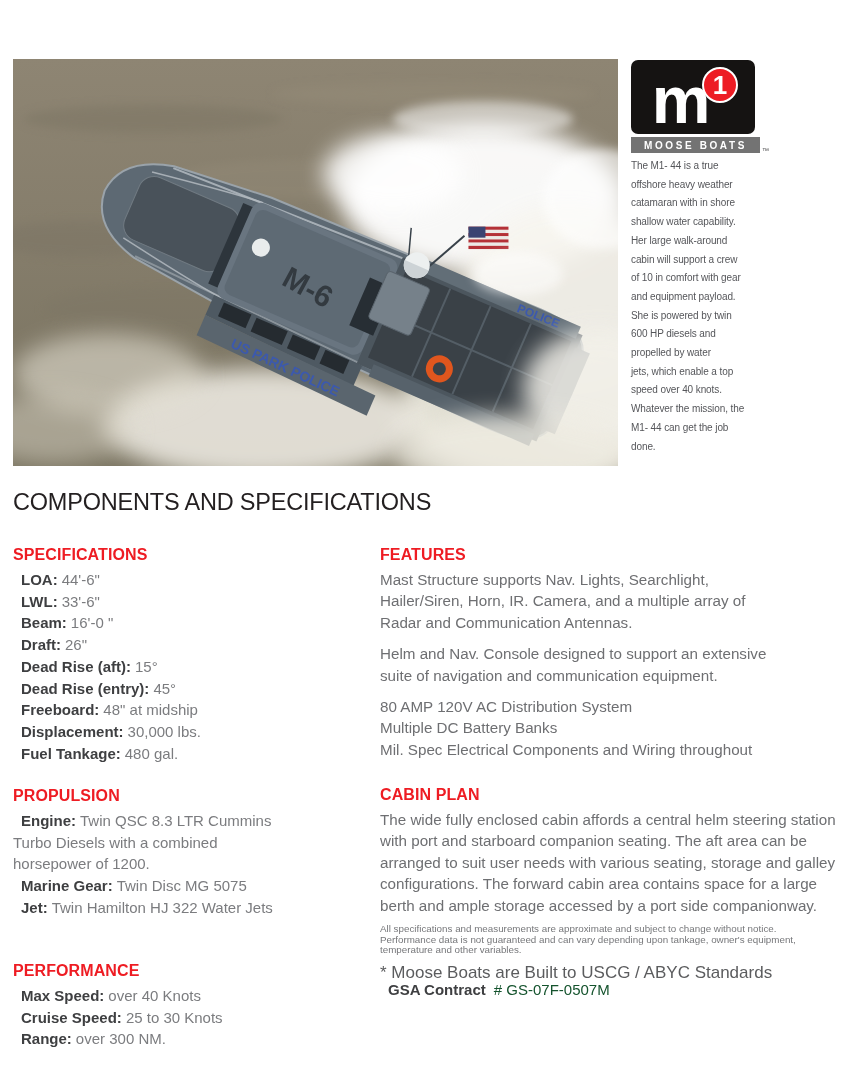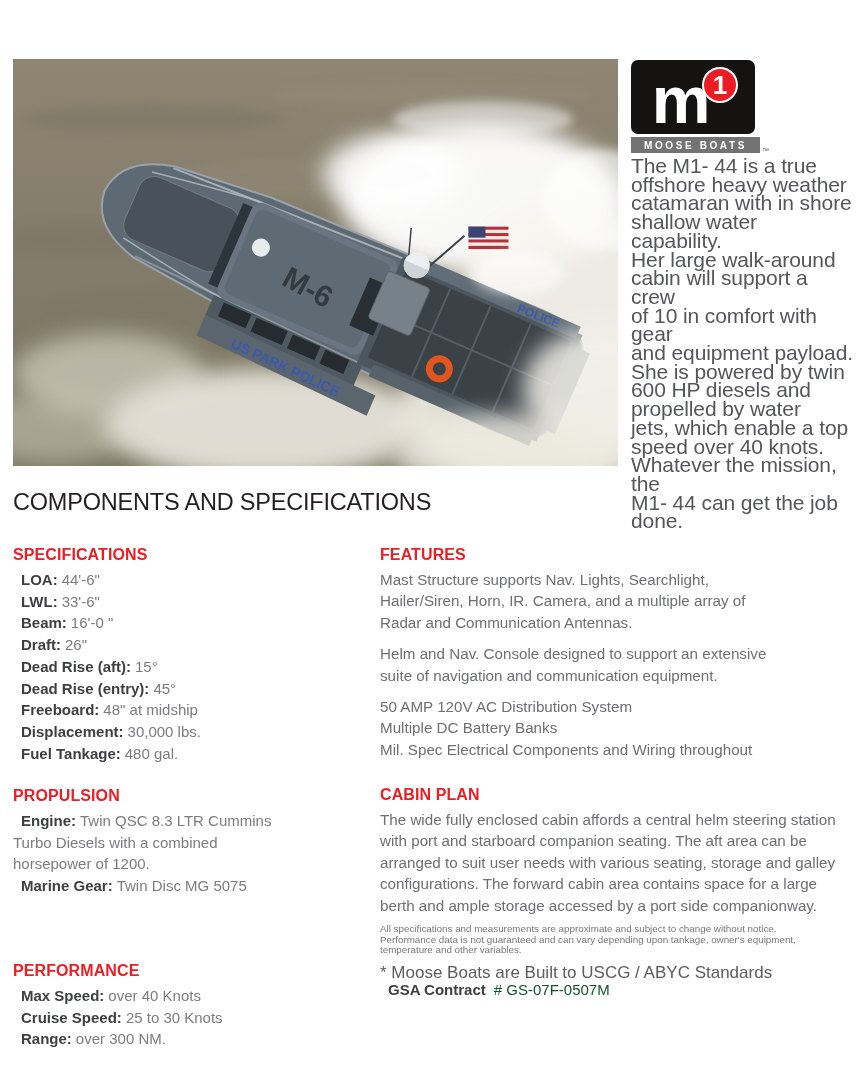--- a/index.html
+++ b/index.html
@@ -12,21 +12,21 @@
   
   .photo{left:13px;top:59px;width:605px;height:407px;overflow:hidden;}
   .photo svg{display:block;width:100%;height:100%;}
   
   .logo-square{left:631px;top:60px;width:124px;height:74px;background:#151312;border-radius:7px;}
   .logo-square svg{display:block;width:100%;height:100%;}
   .logo-bar{left:631px;top:137px;width:129px;height:16px;background:#737373;color:#ffffff;
     font-size:10px;font-weight:bold;letter-spacing:2.6px;text-align:center;line-height:17px;}
   .logo-tm{left:762px;top:147px;font-size:7px;color:#4c4c4e;}
   
-  .intro{left:631px;top:157px;width:222px;font-size:21px;line-height:18.7px;
+  .intro{left:631px;top:157px;width:222px;font-size:10px;line-height:18.7px;
     color:#55565a;white-space:pre-line;letter-spacing:-0.1px;}
   
   .main-heading{left:13px;top:489px;font-size:23.5px;color:#231f20;letter-spacing:-0.2px;font-weight:400;}
   
   .sec-title{font-size:16px;font-weight:bold;color:#ee1c23;letter-spacing:0.1px;margin:0 0 5px 0;}
   .col-left{width:360px;}
   .col-right{width:472px;}
   .spec-row{font-size:15px;line-height:21.7px;}
   .lbl{font-weight:bold;color:#3e3f41;margin-right:4px;margin-left:8px;}
   .val{color:#7b7c7f;white-space:pre-line;}
@@ -176,37 +176,38 @@
   <div class="spec-row"><span class="lbl">Displacement:</span><span class="val">30,000 lbs.</span></div>
   <div class="spec-row"><span class="lbl">Fuel Tankage:</span><span class="val">480 gal.</span></div>
 </div>
 
 <div class="abs col-left propulsion">
   <div class="sec-title">PROPULSION</div>
   <div class="spec-row"><span class="lbl">Engine:</span><span class="val">Twin QSC 8.3 LTR Cummins
 Turbo Diesels with a combined
 horsepower of 1200.</span></div>
   <div class="spec-row"><span class="lbl">Marine Gear:</span><span class="val">Twin Disc MG 5075</span></div>
+  <div class="spec-row"><span class="lbl">Jet:</span><span class="val">Twin Hamilton HJ 322 Water Jets</span></div>
 </div>
 
 <div class="abs col-left performance">
   <div class="sec-title">PERFORMANCE</div>
   <div class="spec-row"><span class="lbl">Max Speed:</span><span class="val">over 40 Knots</span></div>
   <div class="spec-row"><span class="lbl">Cruise Speed:</span><span class="val">25 to 30 Knots</span></div>
   <div class="spec-row"><span class="lbl">Range:</span><span class="val">over 300 NM.</span></div>
 </div>
 
 <div class="abs col-right features">
   <div class="sec-title">FEATURES</div>
   <p class="para">Mast Structure supports Nav. Lights, Searchlight,
 Hailer/Siren, Horn, IR. Camera, and a multiple array of
 Radar and Communication Antennas.</p>
   <p class="para">Helm and Nav. Console designed to support an extensive
 suite of navigation and communication equipment.</p>
-  <p class="para">50 AMP 120V AC Distribution System
+  <p class="para">80 AMP 120V AC Distribution System
 Multiple DC Battery Banks
 Mil. Spec Electrical Components and Wiring throughout</p>
 </div>
 
 <div class="abs col-right cabin">
   <div class="sec-title">CABIN PLAN</div>
   <p class="para">The wide fully enclosed cabin affords a central helm steering station
 with port and starboard companion seating. The aft area can be
 arranged to suit user needs with various seating, storage and galley
 configurations. The forward cabin area contains space for a large

